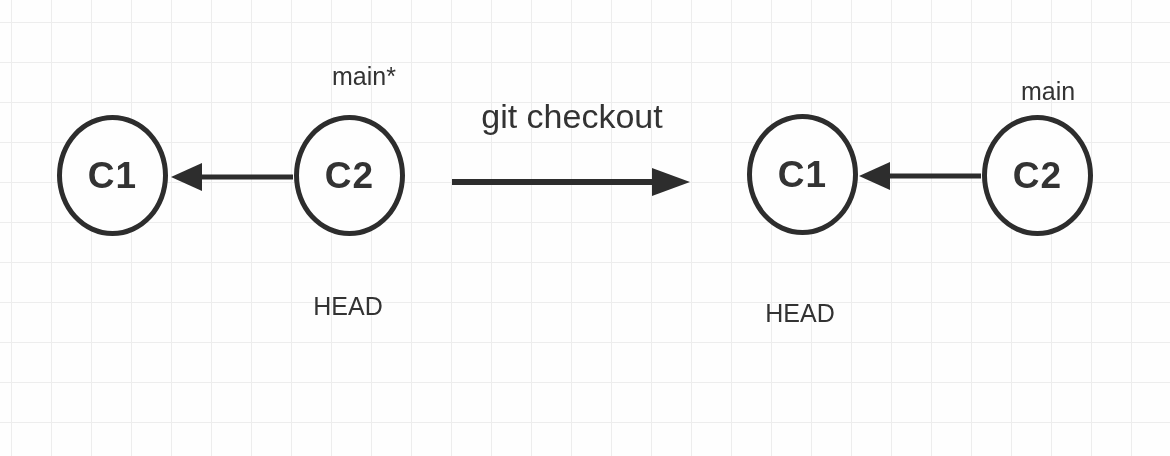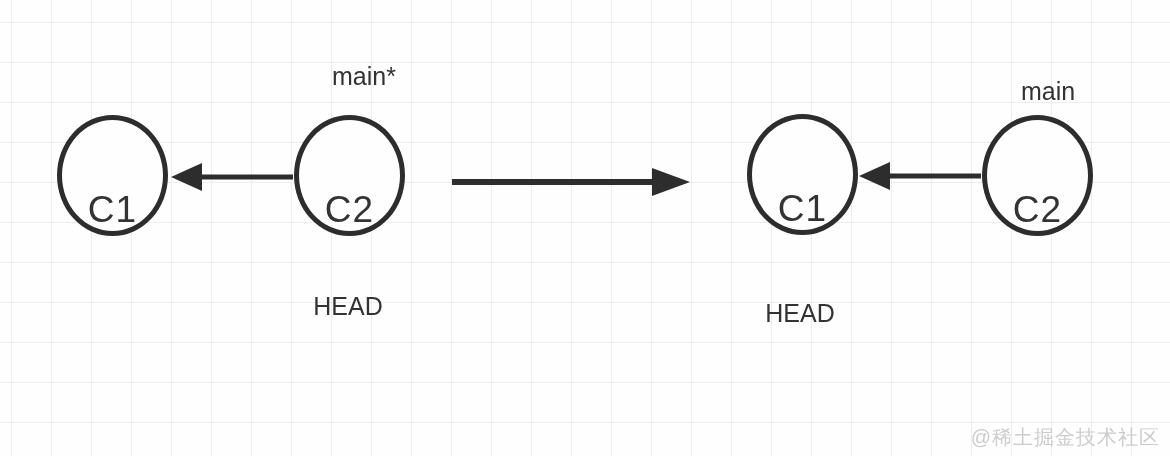--- a/index.html
+++ b/index.html
@@ -33,25 +33,26 @@
     color: var(--arrow);
   }
   .node {
     position: absolute;
     width: 111px;
     height: 121px;
     border: 5px solid var(--node-stroke);
     border-radius: 50%;
     background: var(--background);
     display: flex;
-    align-items: flex-end;
+    align-items: center;
     justify-content: center;
     font-size: 37px;
     letter-spacing: 1px;
     color: var(--text);
+    font-weight: bold;
   }
   .node-c1-before { left: 57px;  top: 115px; }
   .node-c2-before { left: 294px; top: 115px; }
   .node-c1-after  { left: 747px; top: 114px; }
   .node-c2-after  { left: 982px; top: 115px; }
   .lbl {
     position: absolute;
     width: 200px;
     text-align: center;
     font-size: 25px;
@@ -108,26 +109,26 @@
   <div class="lbl branch-before">main*</div>
   <div class="node node-c1-before">
     <span>C1</span>
   </div>
   <div class="node node-c2-before">
     <span>C2</span>
   </div>
   <div class="lbl head-before">HEAD</div>
 
   <div class="command">
+    <div>git checkout</div>
   </div>
 
   <div class="lbl branch-after">main</div>
   <div class="node node-c1-after">
     <span>C1</span>
   </div>
   <div class="node node-c2-after">
     <span>C2</span>
   </div>
   <div class="lbl head-after">HEAD</div>
 
-  <div class="watermark">@稀土掘金技术社区</div>
 
 </div>
 
 </body></html>

